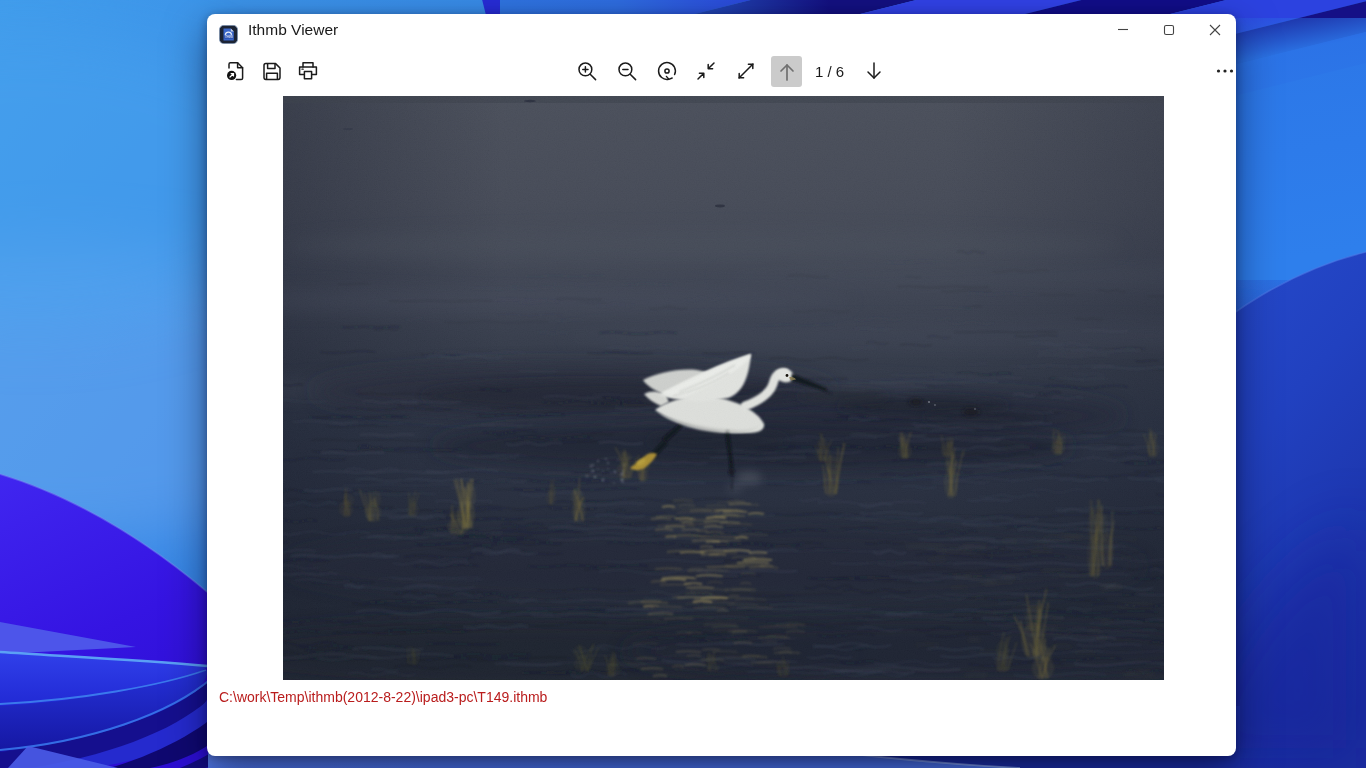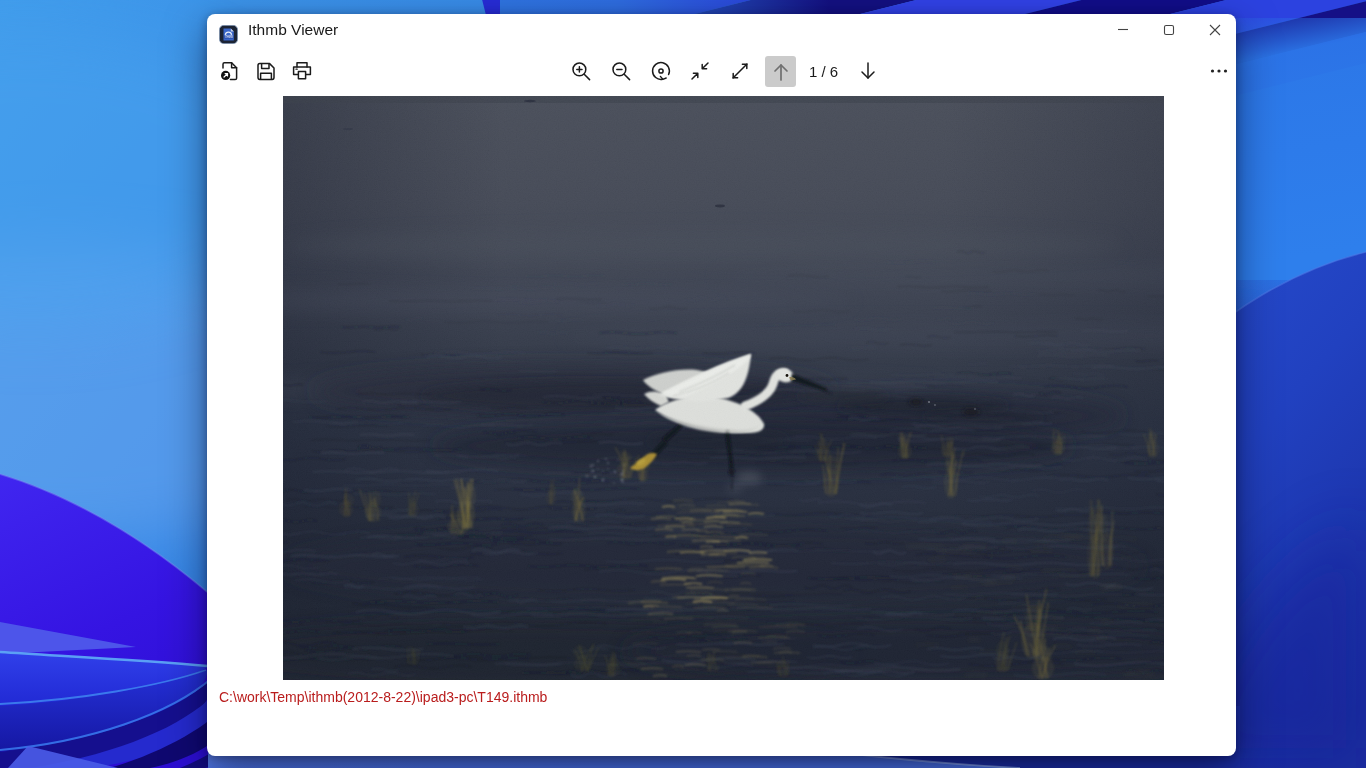--- a/index.html
+++ b/index.html
@@ -3,21 +3,21 @@
 <style>
 * { margin:0; padding:0; box-sizing:border-box; }
 html,body { width:1366px; height:768px; overflow:hidden; font-family:"Liberation Sans", sans-serif; }
 #wall { position:absolute; left:0; top:0; width:1366px; height:768px; }
 #win { position:absolute; left:207px; top:14px; width:1029px; height:742px; background:#fff; border-radius:8px;
   box-shadow: 0 16px 42px rgba(0,0,30,0.5), 0 2px 10px rgba(0,0,30,0.35); }
 #titlebar { position:absolute; left:0; top:0; width:100%; height:42px; }
 #appicon { position:absolute; left:12px; top:11px; }
 #title { position:absolute; left:41px; top:16px; transform:translateY(-50%); font-size:15.5px; color:#191919; }
 #winbtns { position:absolute; right:8px; top:0; display:flex; }
-.toolrow { position:absolute; top:39px; left:2px; width:100%; height:42px; }
+.toolrow { position:absolute; top:39px; left:8px; width:100%; height:42px; }
 .ticon { position:absolute; top:0; width:36px; height:36px; display:flex; align-items:center; justify-content:center; }
 #upbtn { position:absolute; left:556px; top:3px; width:31px; height:31px; background:#cbcbcb; border-radius:3px; display:flex; align-items:center; justify-content:center; }
 #pagenum { position:absolute; left:600px; top:18px; transform:translateY(-50%); font-size:15px; color:#1a1a1a; white-space:nowrap; }
 #photo { position:absolute; left:76px; top:82px; width:881px; height:584px; }
 #status { position:absolute; left:12px; top:675px; font-size:14px; color:#b91c1c; }
 </style></head>
 <body>
 <div id="wall"><svg width="1366" height="768" viewBox="0 0 1366 768">
       <defs>
         <filter id="wb2" x="-40%" y="-40%" width="180%" height="180%">

